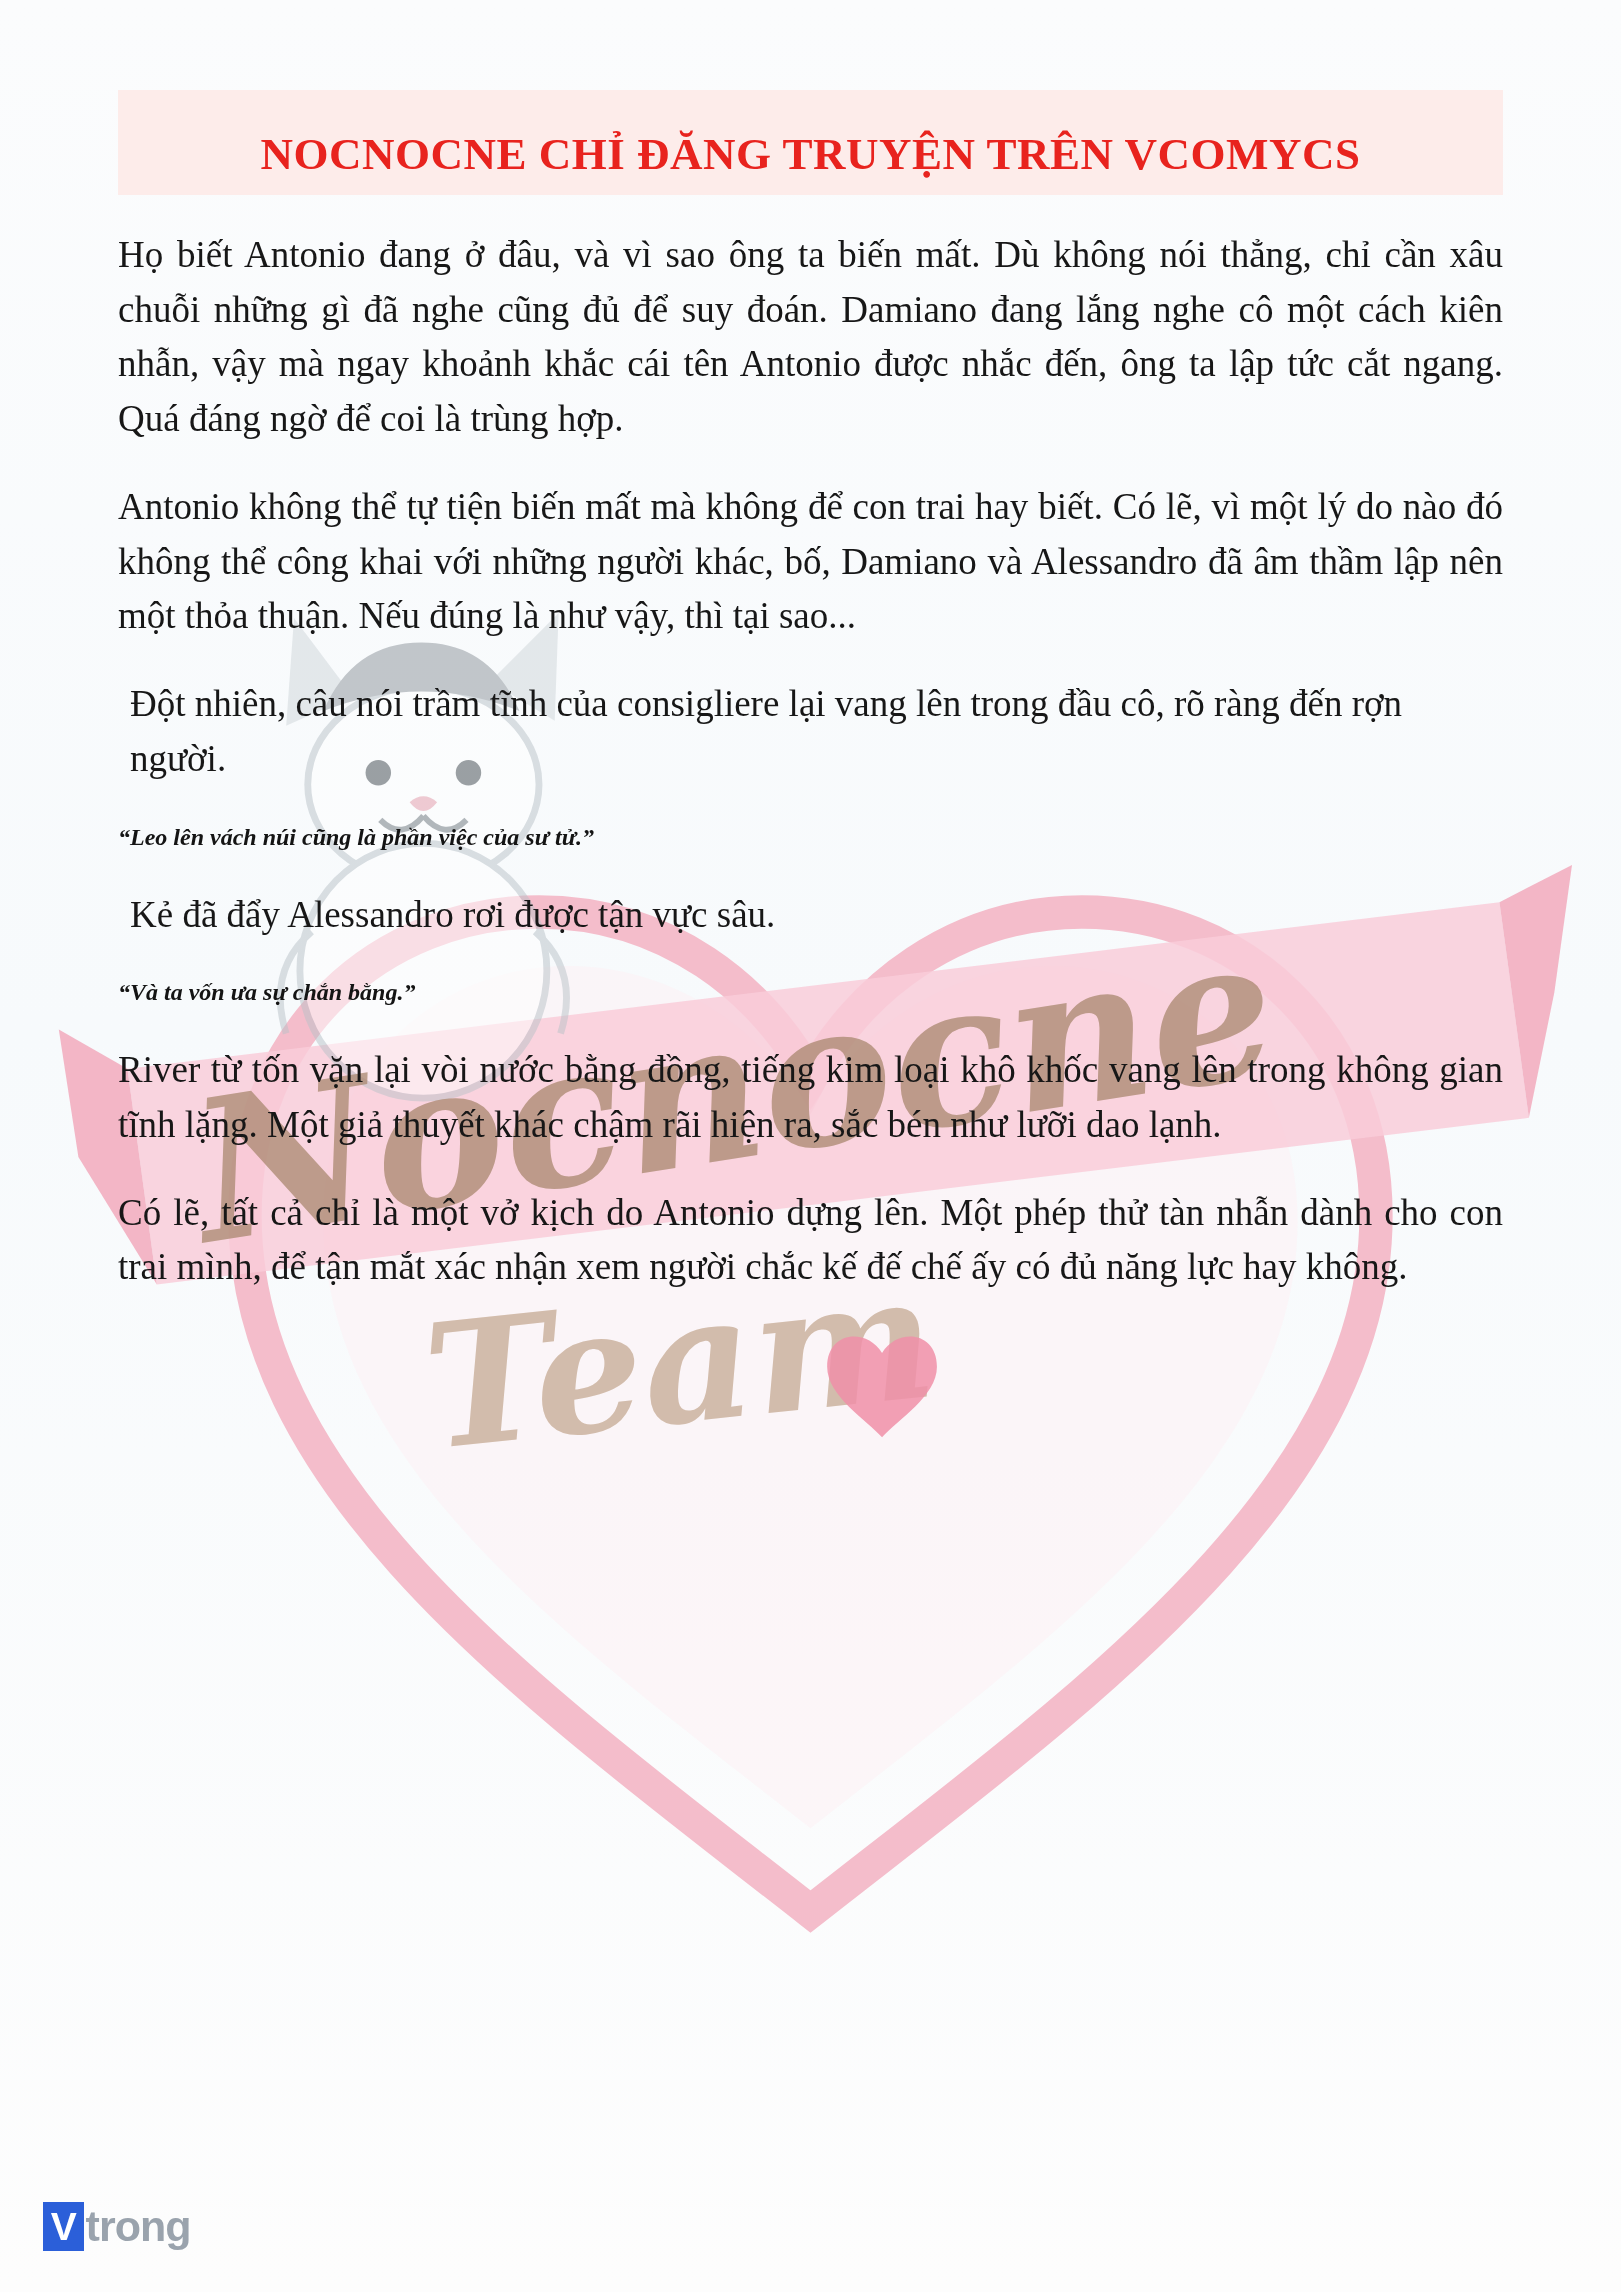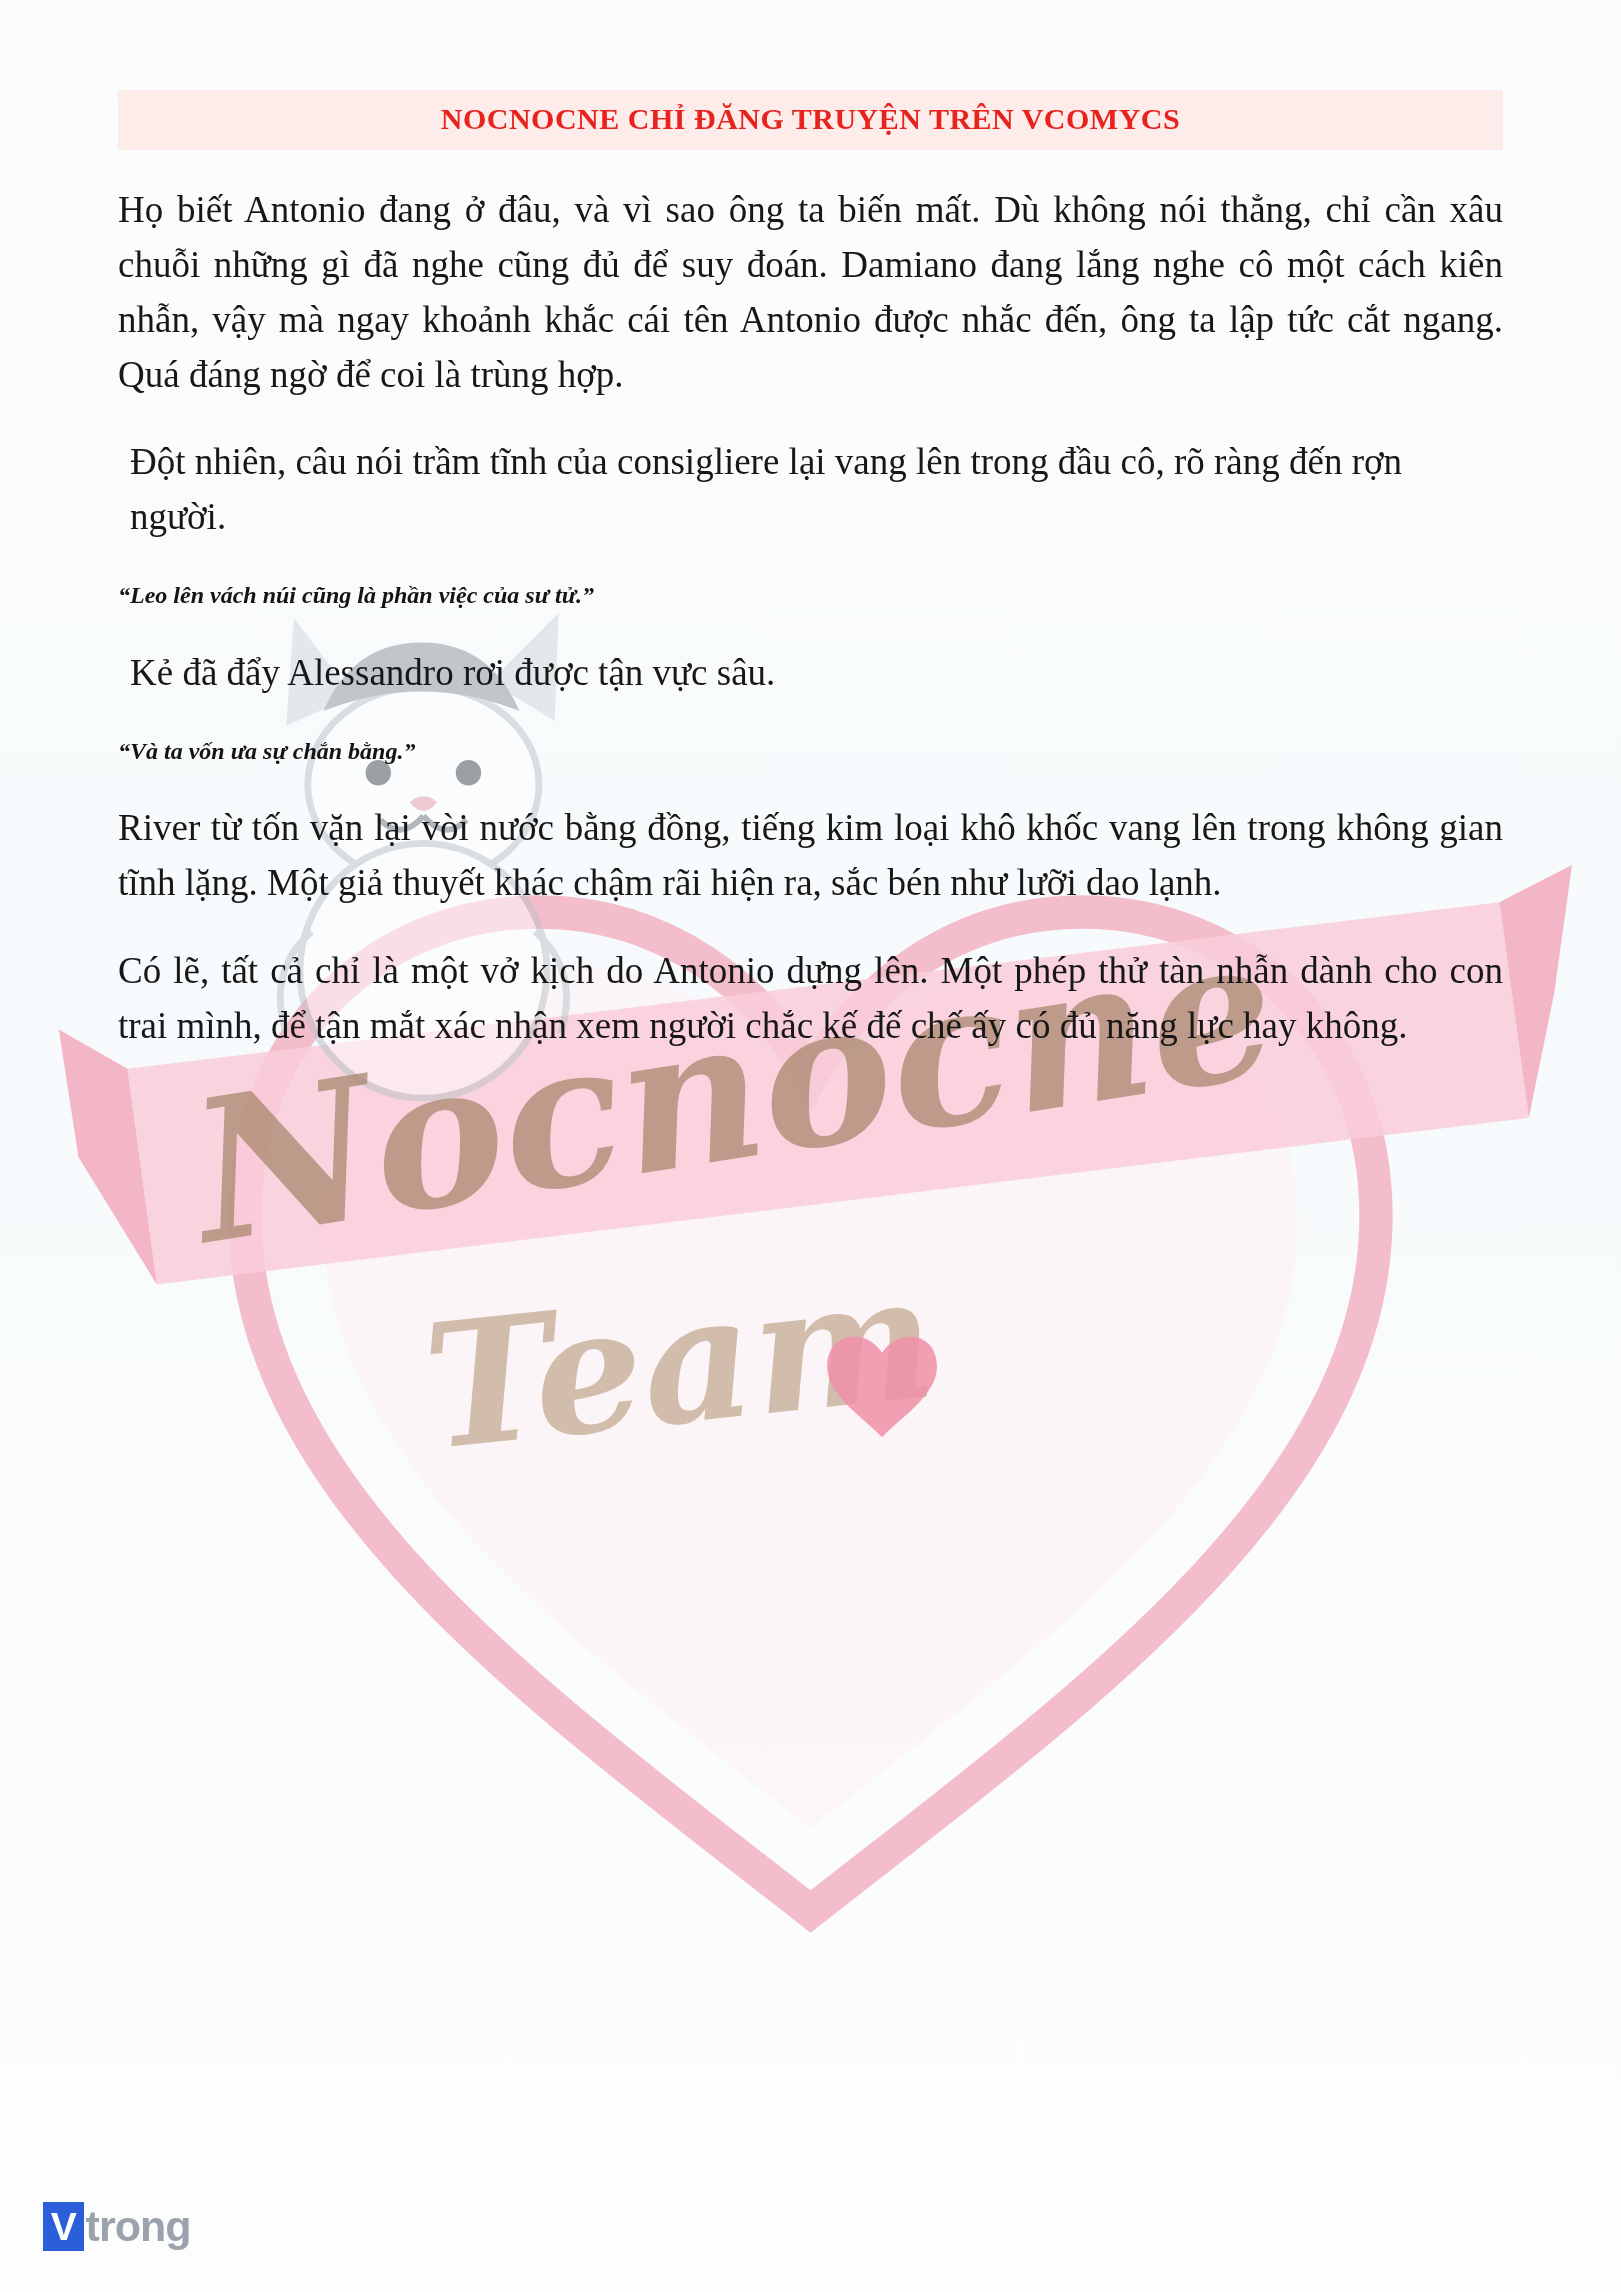--- a/index.html
+++ b/index.html
@@ -47,24 +47,25 @@
 
   .banner {
     margin-top: 90px;
     text-align: center;
     background: #fdecea;
     padding: 11.8px 0 15.7px 0;
   }
   .banner-text {
     color: #e8231e;
     font-weight: bold;
-    font-size: 30px;
+    font-size: 45px;
     letter-spacing: 0.5px;
     line-height: 1.1;
     font-family: "Liberation Serif", serif;
+    margin-top: 28px;
   }
 
   p.para {
     font-size: 37px;
     line-height: 1.48;
     margin: 33px 0 0 0;
     text-align: justify;
     text-justify: inter-word;
     color: #171717;
   }
@@ -171,20 +172,21 @@
     </svg>
   </div>
 
   <div class="content">
 
     <div class="banner">
       <div class="banner-text">NOCNOCNE CHỈ ĐĂNG TRUYỆN TRÊN VCOMYCS</div>
     </div>
 
     <p class="para">Họ biết Antonio đang ở đâu, và vì sao ông ta biến mất. Dù không nói thẳng, chỉ cần xâu chuỗi những gì đã nghe cũng đủ để suy đoán. Damiano đang lắng nghe cô một cách kiên nhẫn, vậy mà ngay khoảnh khắc cái tên Antonio được nhắc đến, ông ta lập tức cắt ngang. Quá đáng ngờ để coi là trùng hợp.</p>
+    <p class="para">Antonio không thể tự tiện biến mất mà không để con trai hay biết. Có lẽ, vì một lý do nào đó không thể công khai với những người khác, bố, Damiano và Alessandro đã âm thầm lập nên một thỏa thuận. Nếu đúng là như vậy, thì tại sao...</p>
     <p class="para noj">Đột nhiên, câu nói trầm tĩnh của consigliere lại vang lên trong đầu cô, rõ ràng đến rợn người.</p>
     <p class="quote">“Leo lên vách núi cũng là phần việc của sư tử.”</p>
     <p class="para noj">Kẻ đã đẩy Alessandro rơi được tận vực sâu.</p>
     <p class="quote">“Và ta vốn ưa sự chắn bằng.”</p>
     <p class="para">River từ tốn vặn lại vòi nước bằng đồng, tiếng kim loại khô khốc vang lên trong không gian tĩnh lặng. Một giả thuyết khác chậm rãi hiện ra, sắc bén như lưỡi dao lạnh.</p>
     <p class="para">Có lẽ, tất cả chỉ là một vở kịch do Antonio dựng lên. Một phép thử tàn nhẫn dành cho con trai mình, để tận mắt xác nhận xem người chắc kế đế chế ấy có đủ năng lực hay không.</p>
 
   </div>
 
   <div class="footer-logo">

